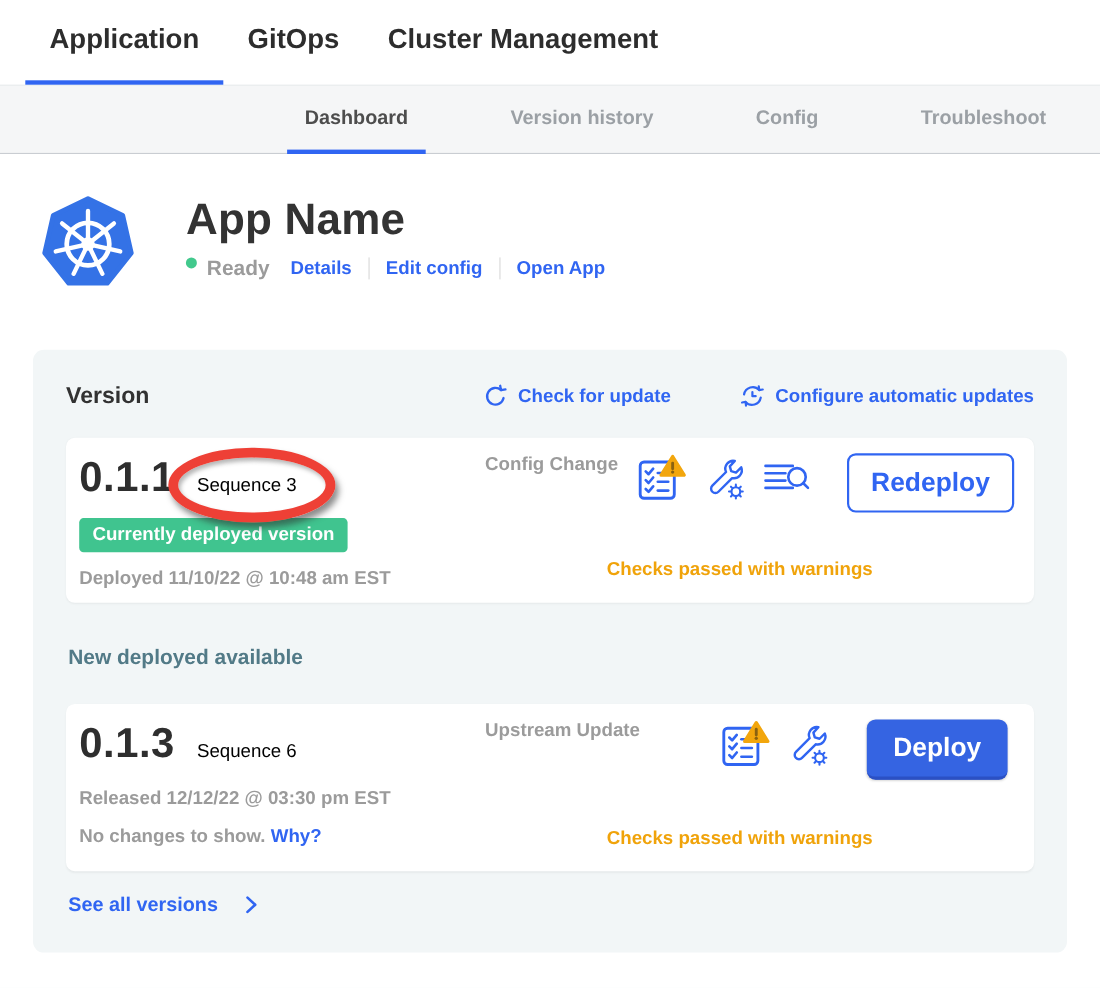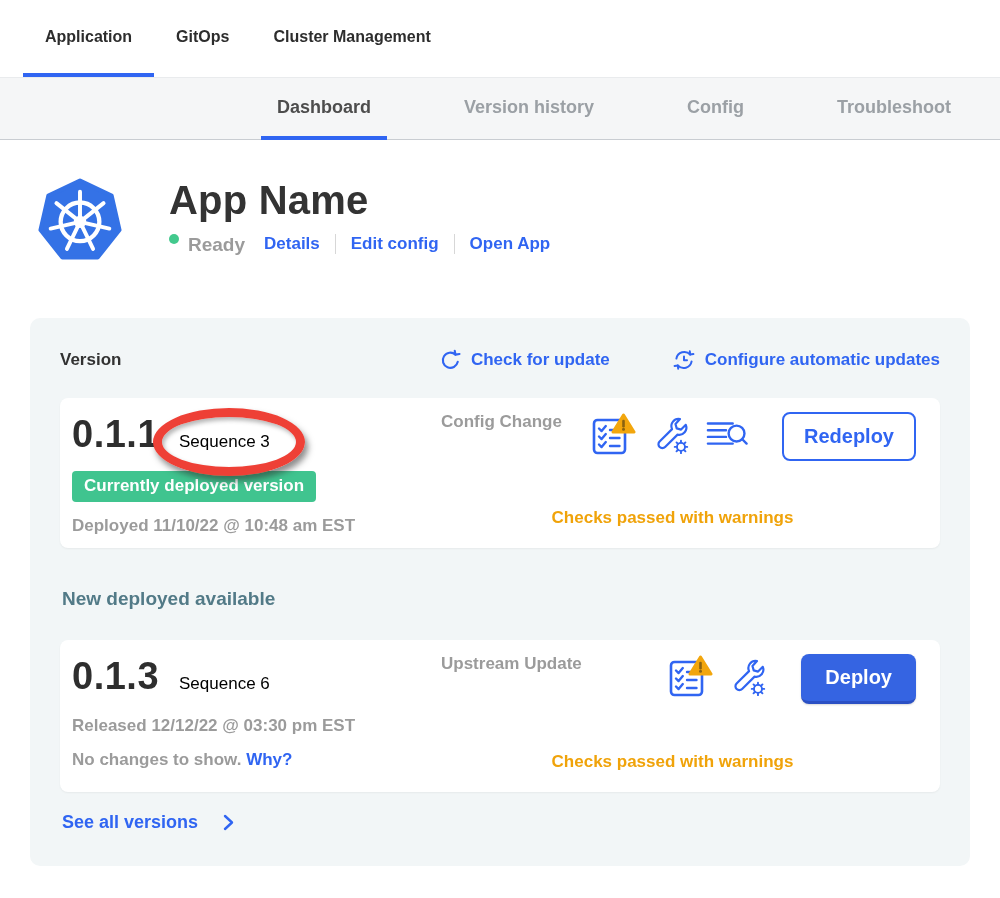--- a/index.html
+++ b/index.html
@@ -4,21 +4,21 @@
 <style>
   * { box-sizing: border-box; margin: 0; padding: 0; }
   html,body { width:1000px; height:898px; }
   body {
     font-family: "Liberation Sans", sans-serif;
     background:#fff; color:#323232; overflow:hidden; cursor:default;
   }
   
   .topnav { height:77px; display:flex; align-items:stretch; padding-left:23px; background:#fff; }
   .topnav .tab {
-    display:flex; align-items:center; padding:0 22px; font-size:16px; font-weight:bold;
+    display:flex; align-items:center; padding:0 22px; font-size:25px; font-weight:bold;
     color:#2d2d2d; border-bottom:4px solid transparent; white-space:nowrap; cursor:pointer;
   }
   .topnav .tab.active { border-color:#3065f2; }
   
   .subnav {
     height:63px; background:#f5f6f7; border-top:1px solid #e9ebed; border-bottom:1px solid #c9cdd2;
     display:flex; align-items:stretch; padding-left:261px; gap:61px;
   }
   .subnav .tab {
     display:flex; align-items:center; padding:0 16px; font-size:18px; font-weight:bold;
@@ -30,21 +30,21 @@
   .app-title-block { margin-left:46px; }
   .app-name { font-size:40px; font-weight:bold; color:#333; line-height:1.12; letter-spacing:.2px; }
   .status-row { display:flex; align-items:flex-start; margin-top:11px; }
   .dot { width:10px; height:10px; border-radius:50%; background:#42c98d; margin-right:9px; }
   .status-text { font-size:19px; font-weight:bold; color:#9b9b9b; margin-right:19px; }
   .hlink { font-size:17px; font-weight:bold; color:#3065f2; cursor:pointer; white-space:nowrap; }
   .vdiv { width:1px; height:20px; background:#d7d7d7; margin:0 15px; }
   
   .panel { margin:0 30px; height:548px; background:#f2f6f7; border-radius:10px; padding:28px 30px 20px; }
   .panel-head { display:flex; align-items:center; margin:2px 0 26px; }
-  .panel-title { font-size:17px; font-weight:bold; color:#323232; }
+  .panel-title { font-size:21px; font-weight:bold; color:#323232; }
   .panel-link { display:flex; align-items:center; gap:9px; color:#3065f2; font-weight:bold; font-size:17px; cursor:pointer; white-space:nowrap; }
   .panel-link.first { margin-left:auto; }
   .panel-link + .panel-link { margin-left:62px; }
   
   .vcard {
     background:#fff; border-radius:8px; position:relative; display:flex; align-items:flex-start;
     padding:14px 24px 16px 12px; box-shadow:0 1px 2px rgba(0,0,0,.05);gap:16px;
   }
   .vcard.current { height:150px; }
   .vcard.available { height:152px; }
@@ -55,21 +55,21 @@
   .badge { display:inline-block; background:#40c48f; color:#fff; font-weight:bold; font-size:17px;
     padding:5px 12px 6px; border-radius:4px; margin-top:13px; }
   .meta { font-size:17px; color:#9b9b9b; font-weight:bold; }
   .meta.m1 { margin-top:14px; }
   .meta.m2 { margin-top:16px; }
   .meta.m3 { margin-top:14px; }
   .why { color:#3065f2; cursor:pointer; }
   .src-label { font-size:17px; font-weight:bold; color:#9b9b9b; white-space:nowrap; }
   .icons { display:flex; align-items:center; gap:16px; margin-left:auto; margin-right:18px; }
   .icon-wrap { display:flex; align-items:center; cursor:pointer; }
-  .btn { font-family:"Liberation Sans",sans-serif; font-weight:bold; font-size:20px; border-radius:8px; cursor:pointer; white-space:nowrap; }
+  .btn { font-family:"Liberation Sans",sans-serif; font-weight:bold; font-size:24px; border-radius:8px; cursor:pointer; white-space:nowrap; }
   .btn-outline { background:#fff; border:2px solid #3065f2; color:#3065f2; padding:11px 20px; }
   .btn-solid { background:#3564e2; border:none; border-bottom:3px solid #2b50c4; color:#fff; padding:12px 24px; box-shadow:0 1px 2px rgba(0,0,0,.15); }
   .warn-text { position:absolute; left:365px; right:20px; bottom:20px; text-align:center;
     color:#f0a30a; font-weight:bold; font-size:17px; }
   .new-heading { color:#527a87; font-size:19px; font-weight:bold; margin:40px 0 30px 2px; }
   .see-all { display:inline-flex; align-items:center; gap:25px; color:#3065f2; font-weight:bold; font-size:18px; margin-top:20px; margin-left:2px; cursor:pointer; }
   
   .red-circle {
     position:absolute; left:-26px; top:-24px; width:152px; height:68px;
     border:9px solid #ee4036; border-radius:50%;

